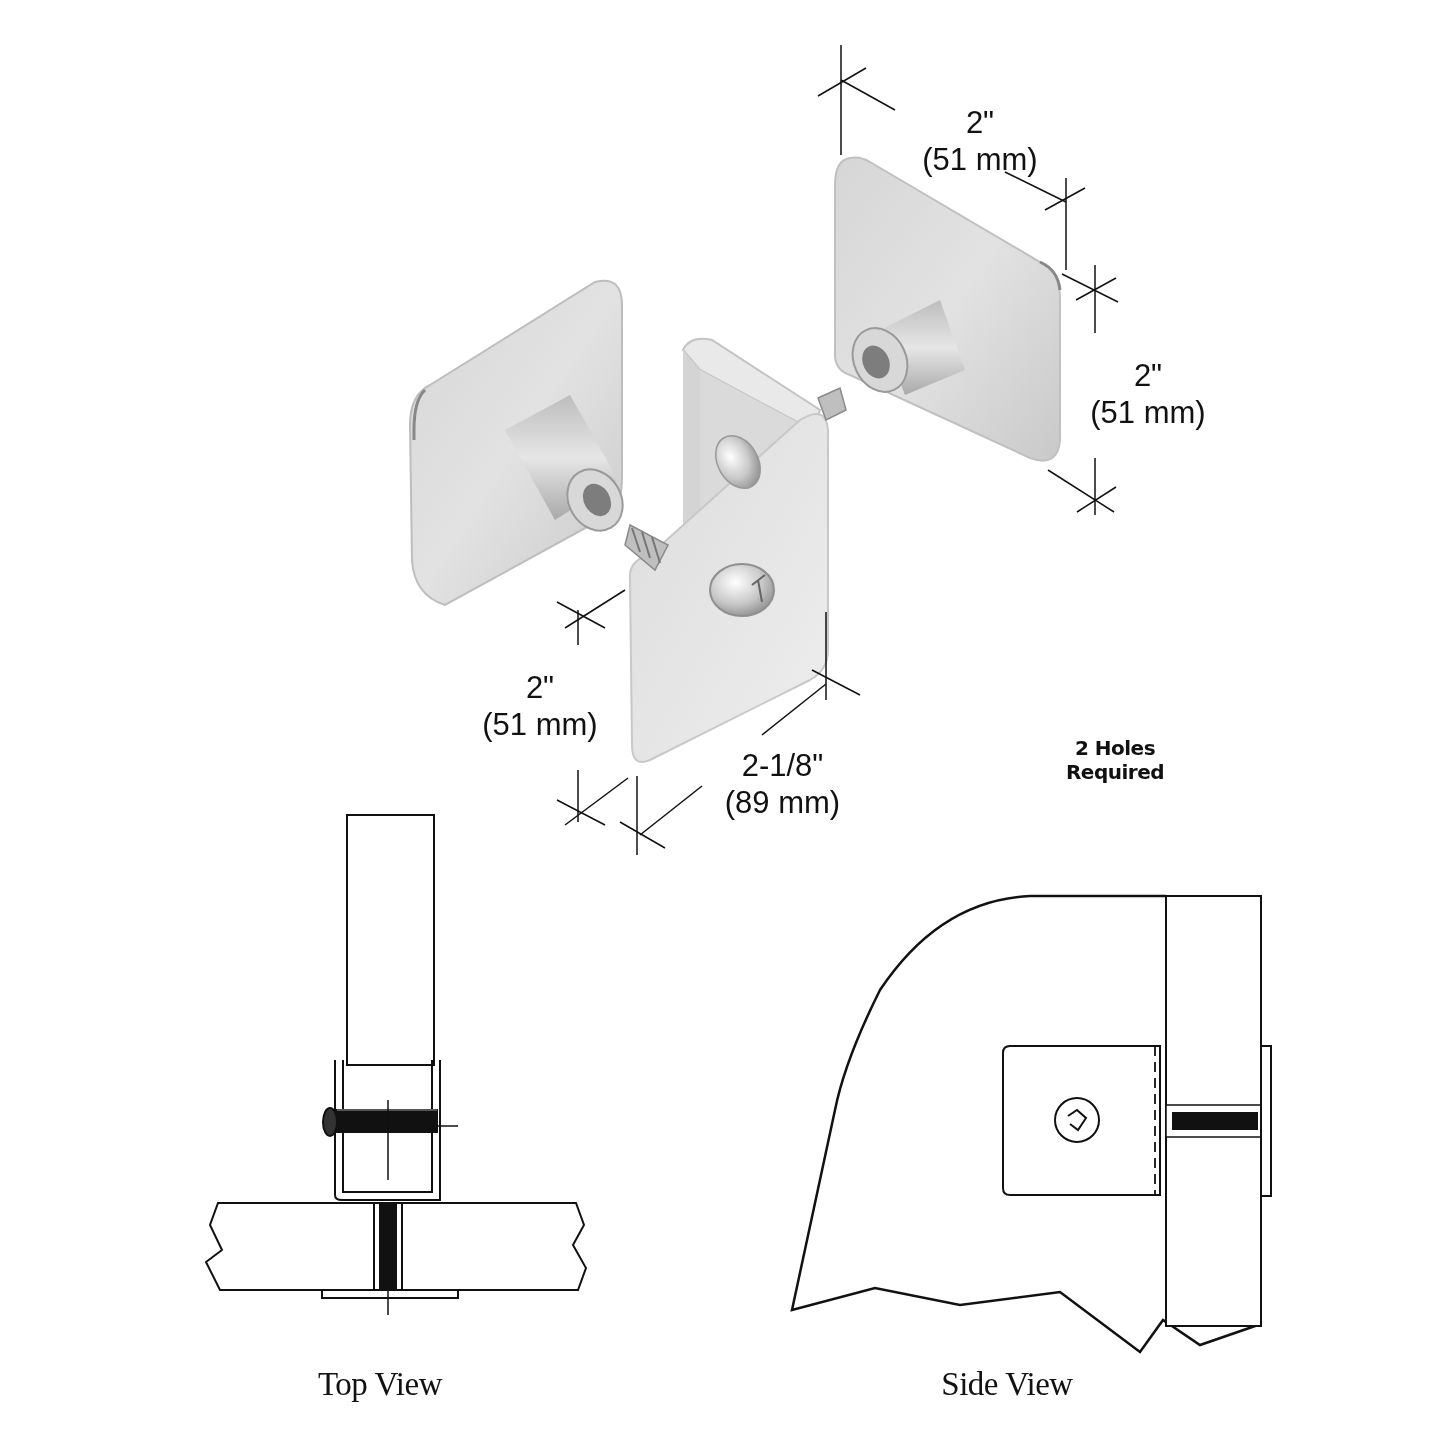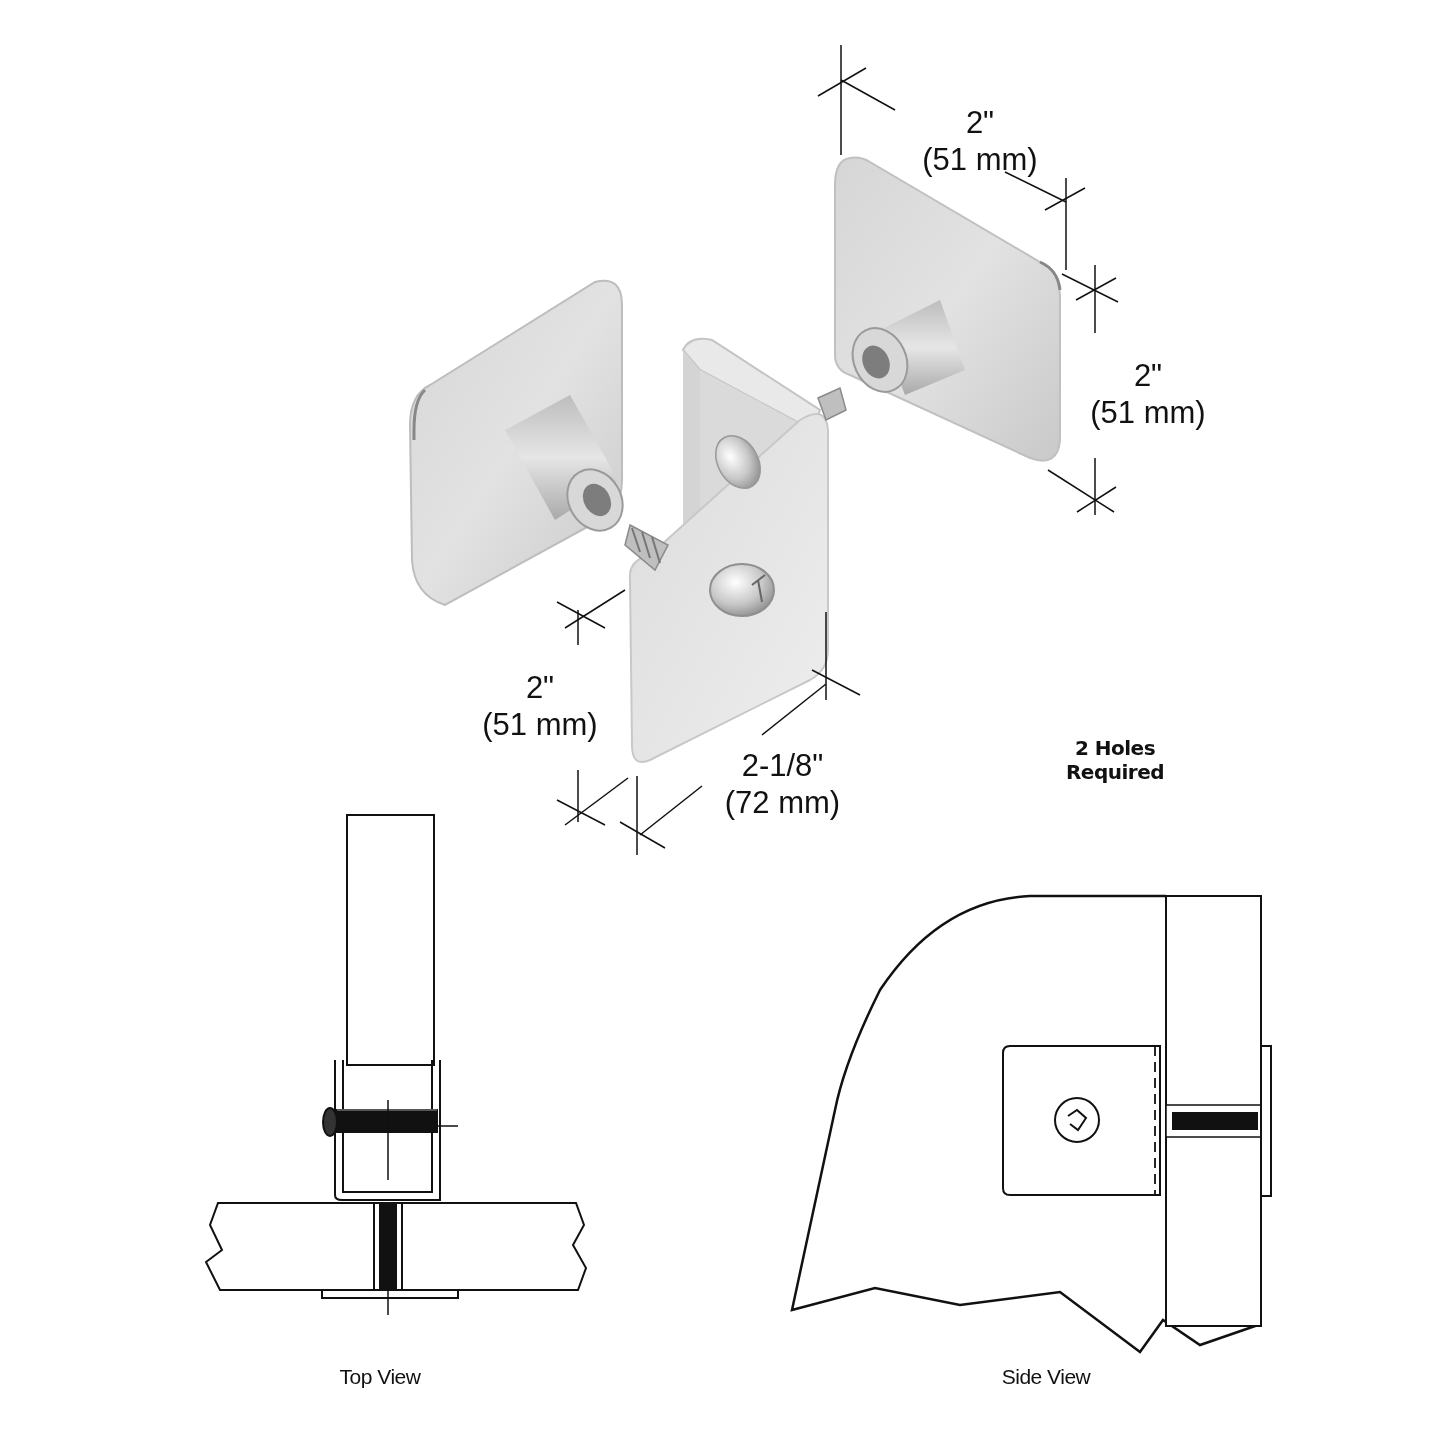--- a/index.html
+++ b/index.html
@@ -1,21 +1,21 @@
 <!DOCTYPE html>
 <html><head>
   <meta charset="utf-8">
   <style>
     html, body { margin: 0; padding: 0; background: #ffffff; }
     body { width: 1445px; height: 1445px; position: relative; overflow: hidden; font-family: "Liberation Sans", sans-serif; color: #111; }
     svg.canvas { position: absolute; left: 0; top: 0; }
     .label { position: absolute; text-align: center; color: #111; line-height: 1.18; }
     .dim { font-size: 31px; }
     .bold { font-weight: bold; font-size: 20px; font-family: "DejaVu Sans", sans-serif; letter-spacing: -0.5px; }
-    .caption { font-size: 21px; font-family: Liberation Sans, sans-serif; letter-spacing: -0.5px; }
+    .caption { font-size: 33px; font-family: Liberation Serif, serif; letter-spacing: -0.5px; }
   </style>
 </head>
 <body>
 
 <svg class="canvas" width="1445" height="1445" viewBox="0 0 1445 1445">
   <defs>
     <linearGradient id="gPlate" x1="0" y1="0" x2="1" y2="1">
       <stop offset="0" stop-color="#d6d6d6"></stop>
       <stop offset="0.5" stop-color="#e2e2e2"></stop>
       <stop offset="1" stop-color="#c9c9c9"></stop>
@@ -143,22 +143,22 @@
   <div>(51 mm)</div>
 </div>
 
 <div class="label dim" style="left:460px; top:670px; width:160px;">
   <div>2"</div>
   <div>(51 mm)</div>
 </div>
 
 <div class="label dim" style="left:700px; top:748px; width:165px;">
   <div>2-1/8"</div>
-  <div>(72 mm)</div>
+  <div>(89 mm)</div>
 </div>
 
 <div class="label bold" style="left:1010px; top:737px; width:210px;">
   <div>2 Holes</div>
   <div>Required</div>
 </div>
 
 <div class="label caption" style="left:290px; top:1365px; width:180px;">Top View</div>
-<div class="label caption" style="left:951px; top:1365px; width:190px;">Side View</div>
+<div class="label caption" style="left:912px; top:1365px; width:190px;">Side View</div>
 
 </body></html>

